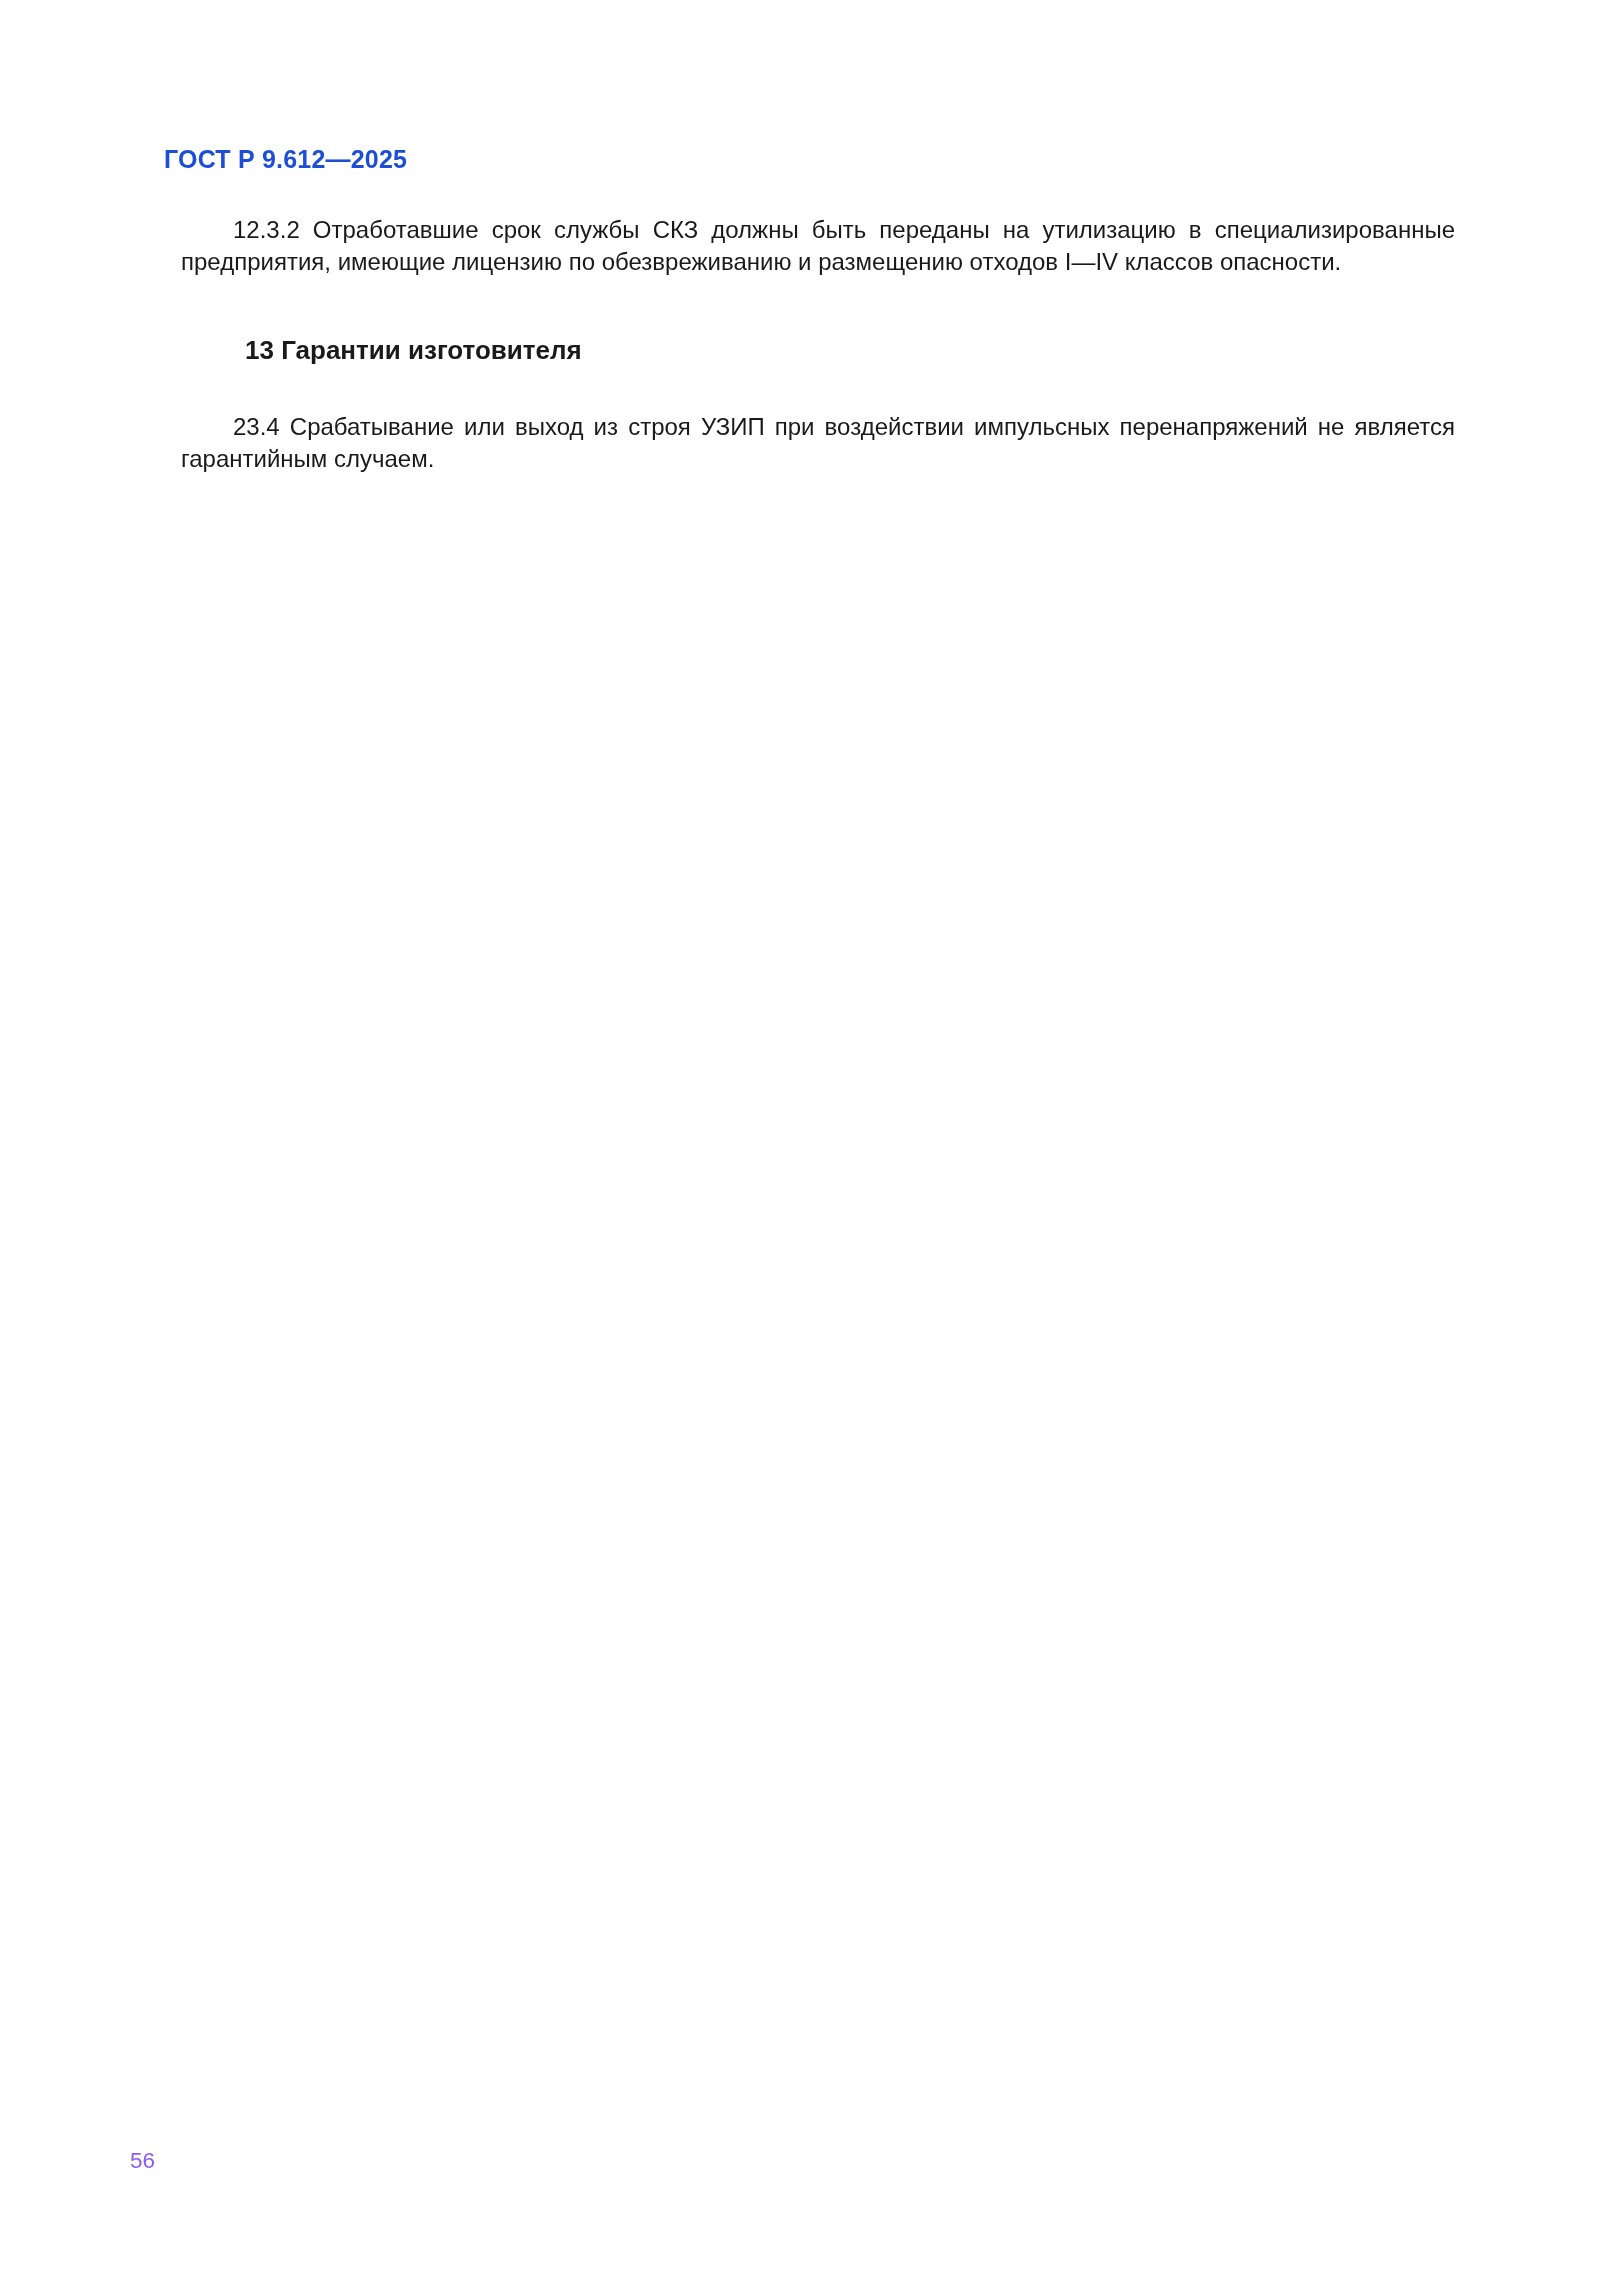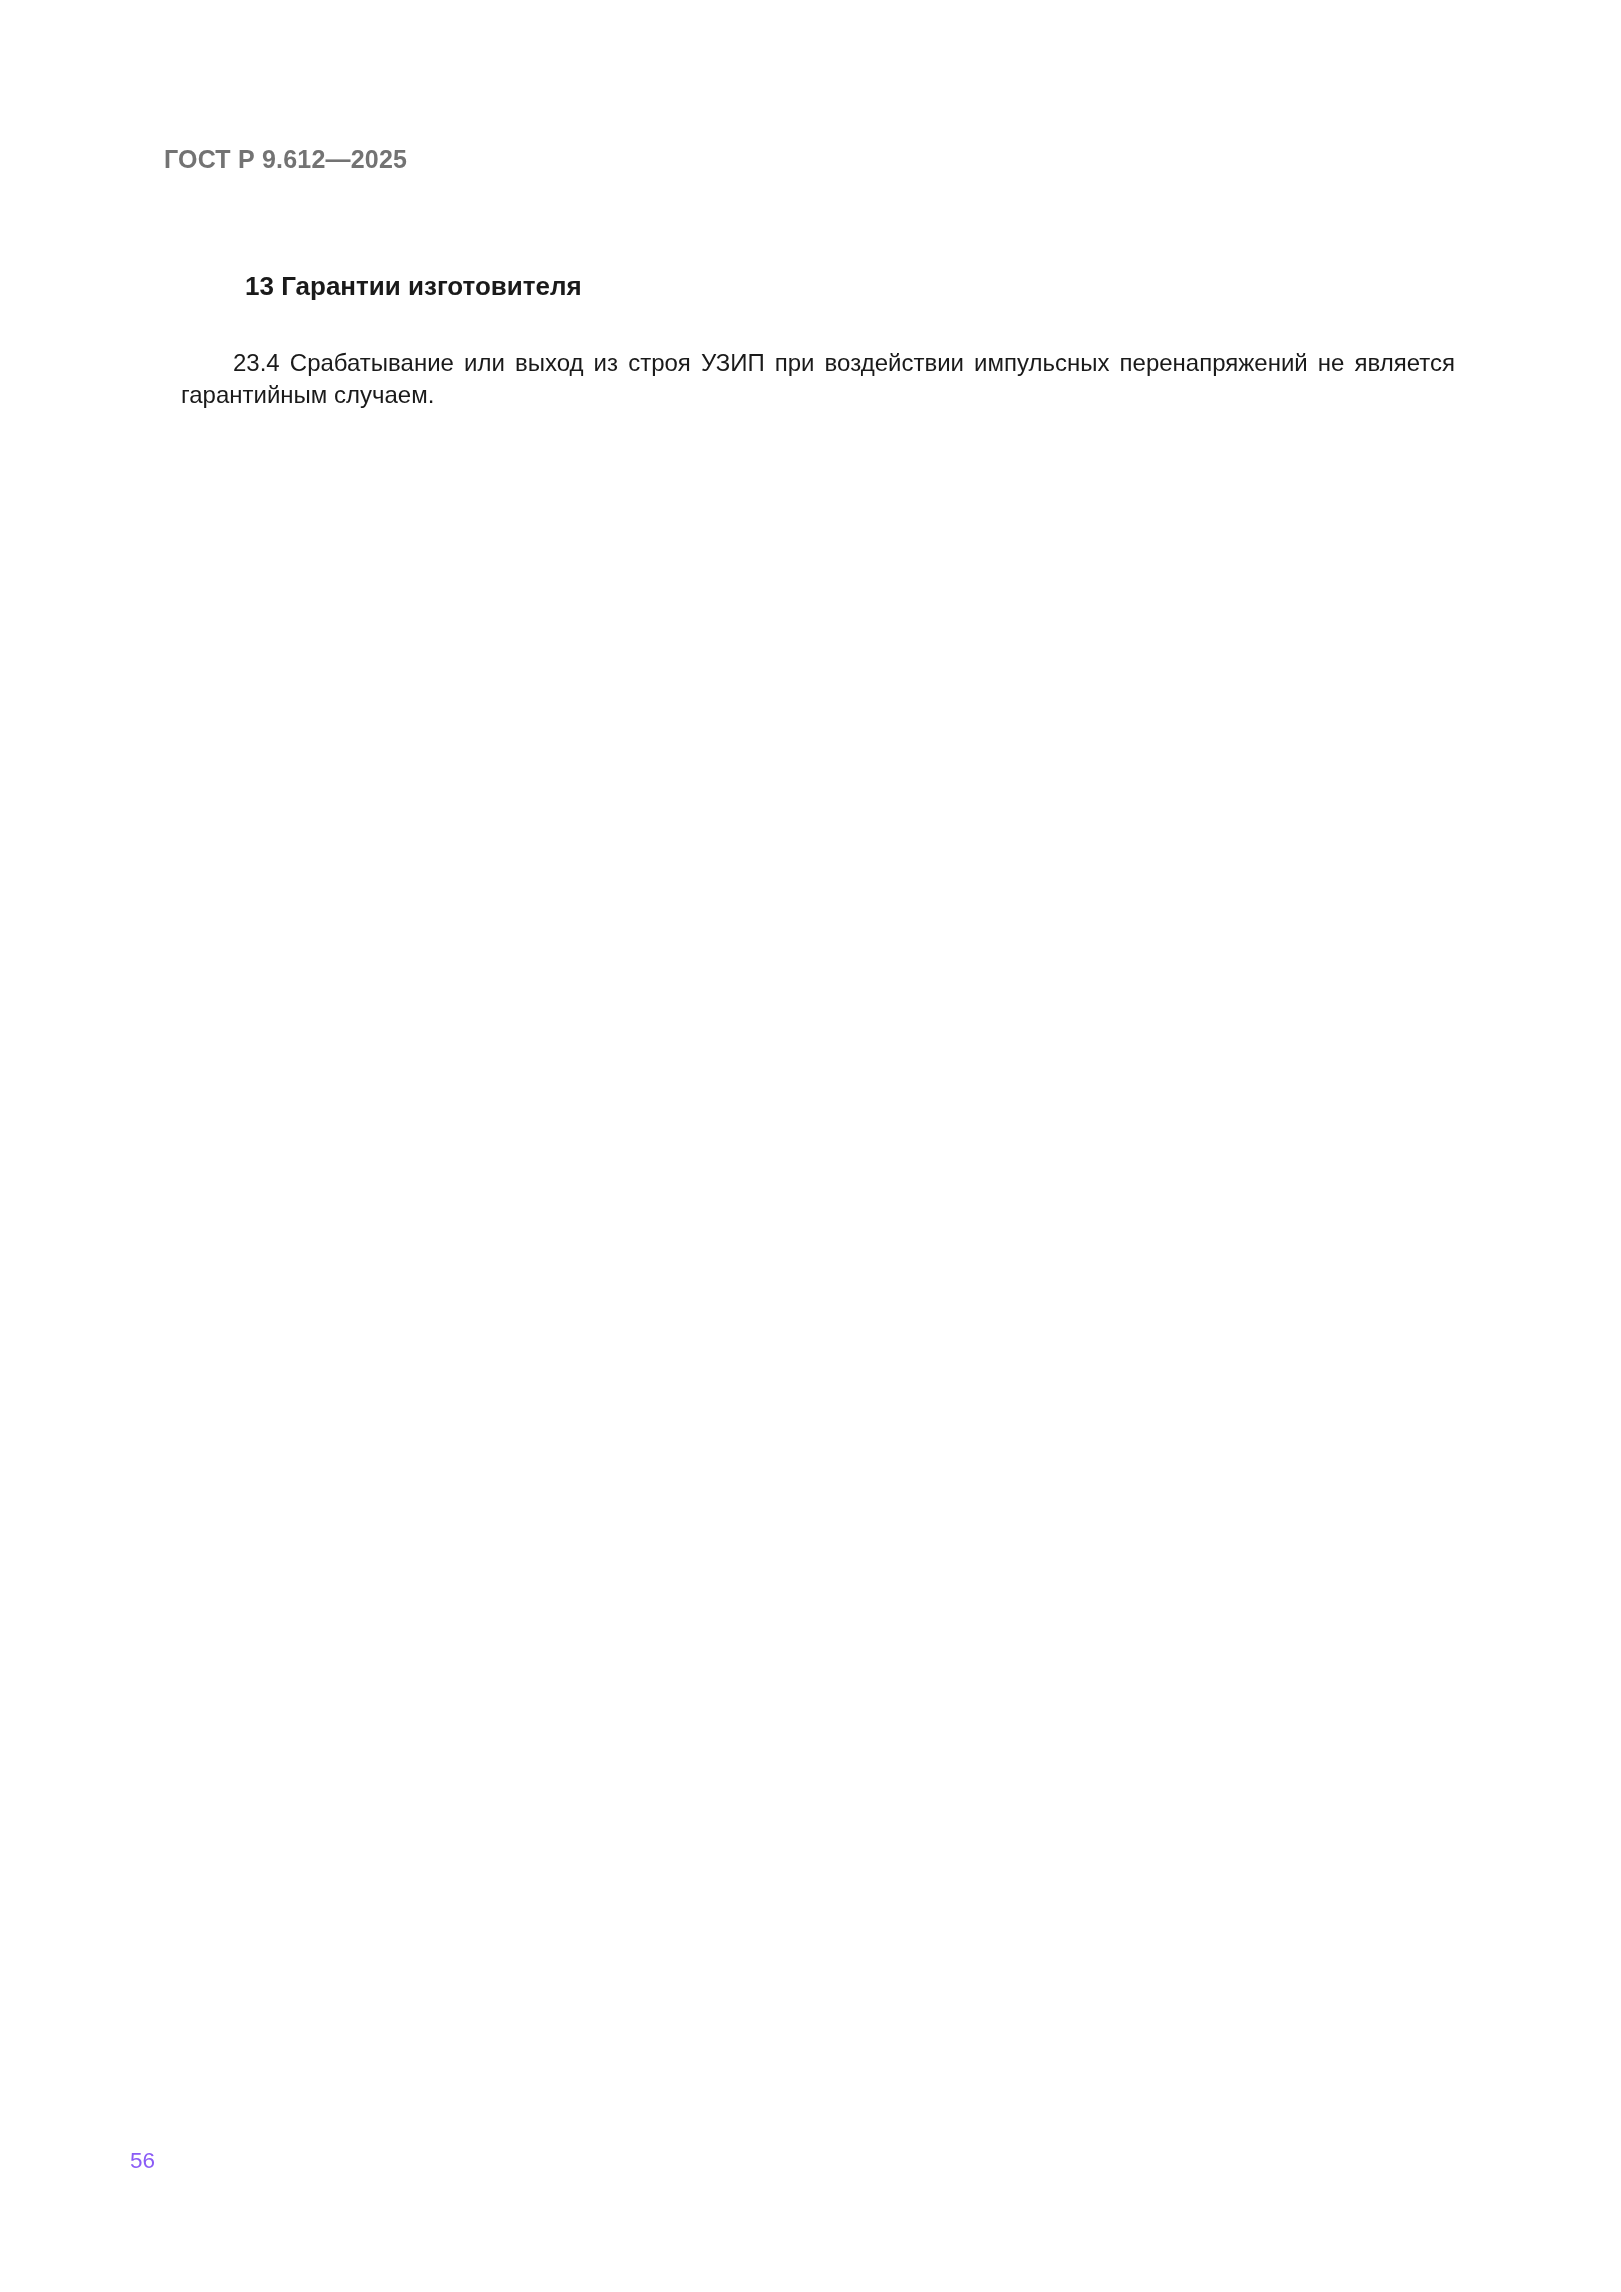--- a/index.html
+++ b/index.html
@@ -17,21 +17,21 @@
     overflow: hidden;
     box-sizing: border-box;
   }
   .header {
     position: absolute;
     left: 164px;
     top: 145px;
     font-size: 25px;
     font-weight: bold;
     letter-spacing: 0.2px;
-    color: #737373;
+    color: #1d4ed8;
     white-space: nowrap;
   }
   .content {
     position: absolute;
     left: 181px;
     top: 214px;
     width: 1274px;
   }
   p.body-par {
     margin: 0;
@@ -64,20 +64,21 @@
 </style>
 </head>
 <body>
 
 <div class="page">
 
   <div class="header">ГОСТ Р 9.612—2025</div>
 
   <div class="content">
 
+    <p class="body-par">12.3.2 Отработавшие срок службы СКЗ должны быть переданы на утилизацию в специализированные предприятия, имеющие лицензию по обезвреживанию и размещению отходов I—IV классов опасности.</p>
 
     <div class="gap-before-title"></div>
 
     <h2 class="section-title">13 Гарантии изготовителя</h2>
 
     <div class="gap-after-title"></div>
 
 
 
 

